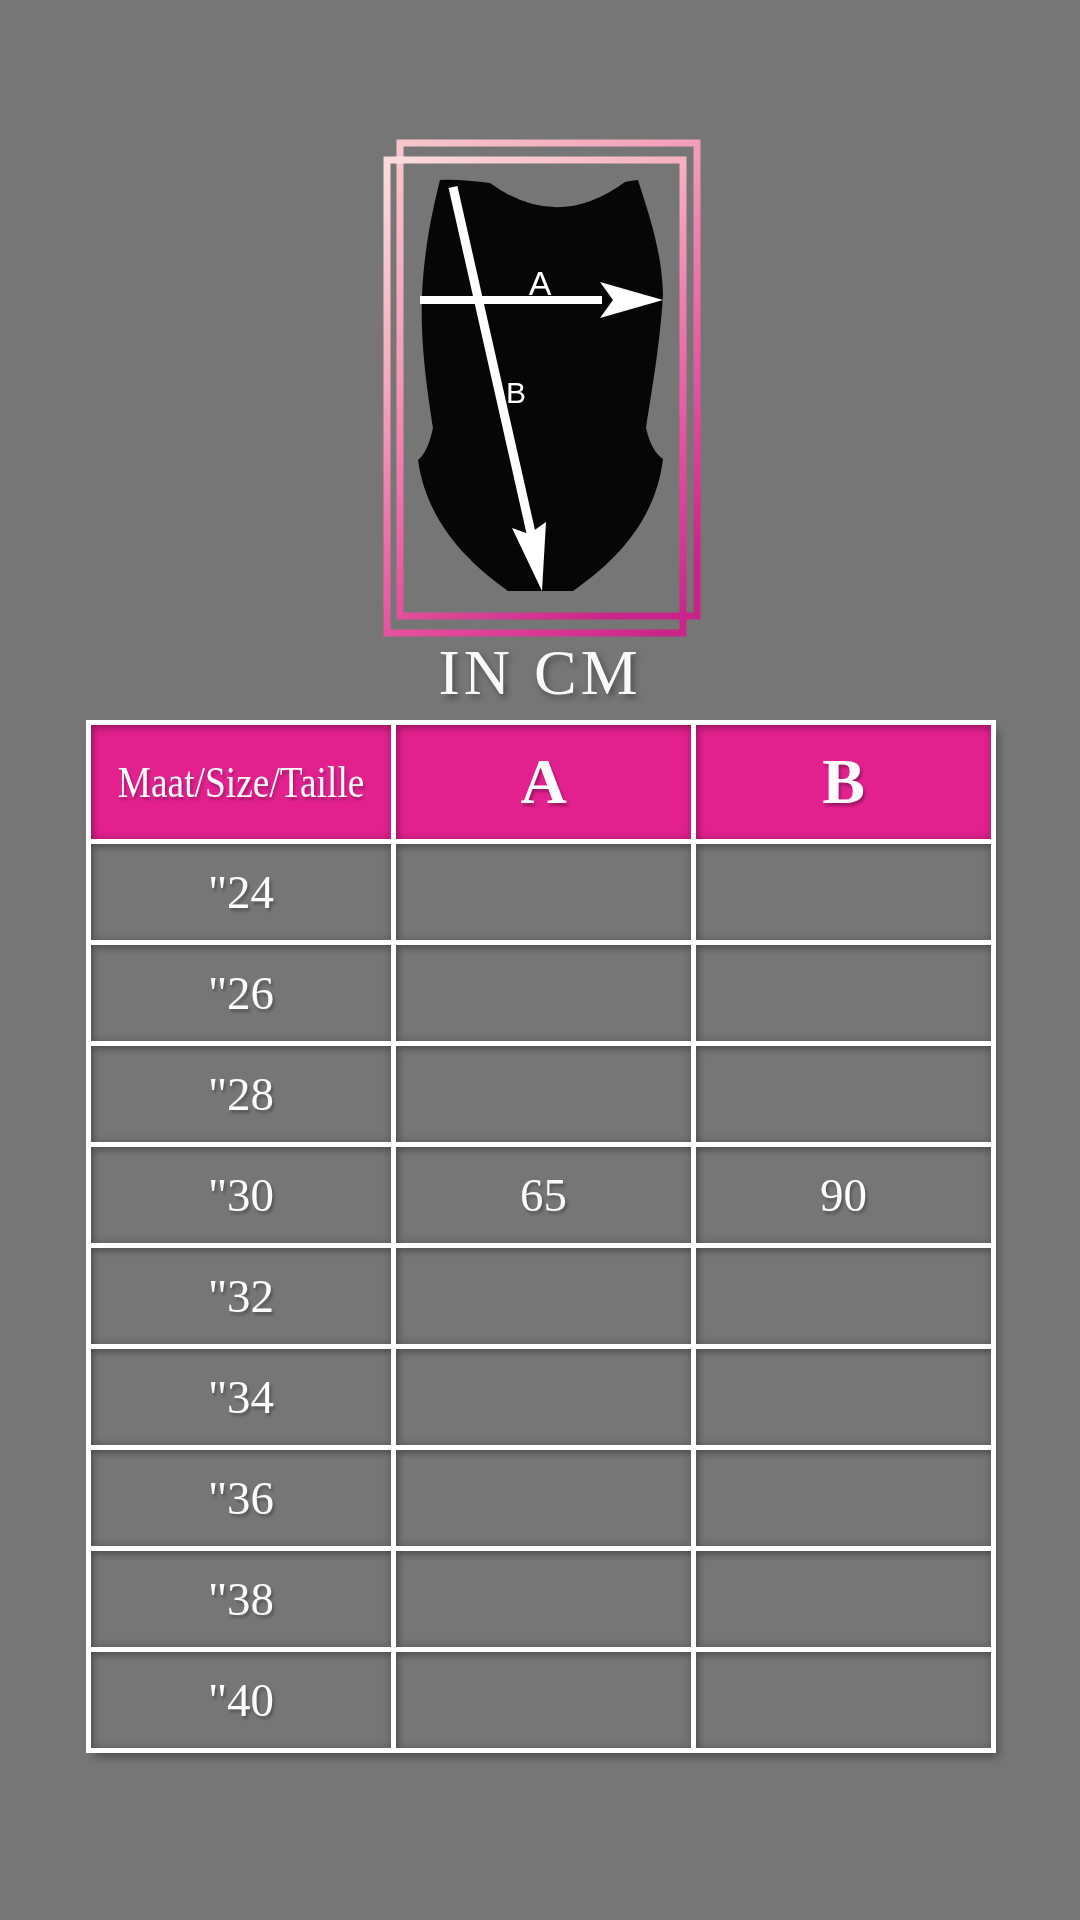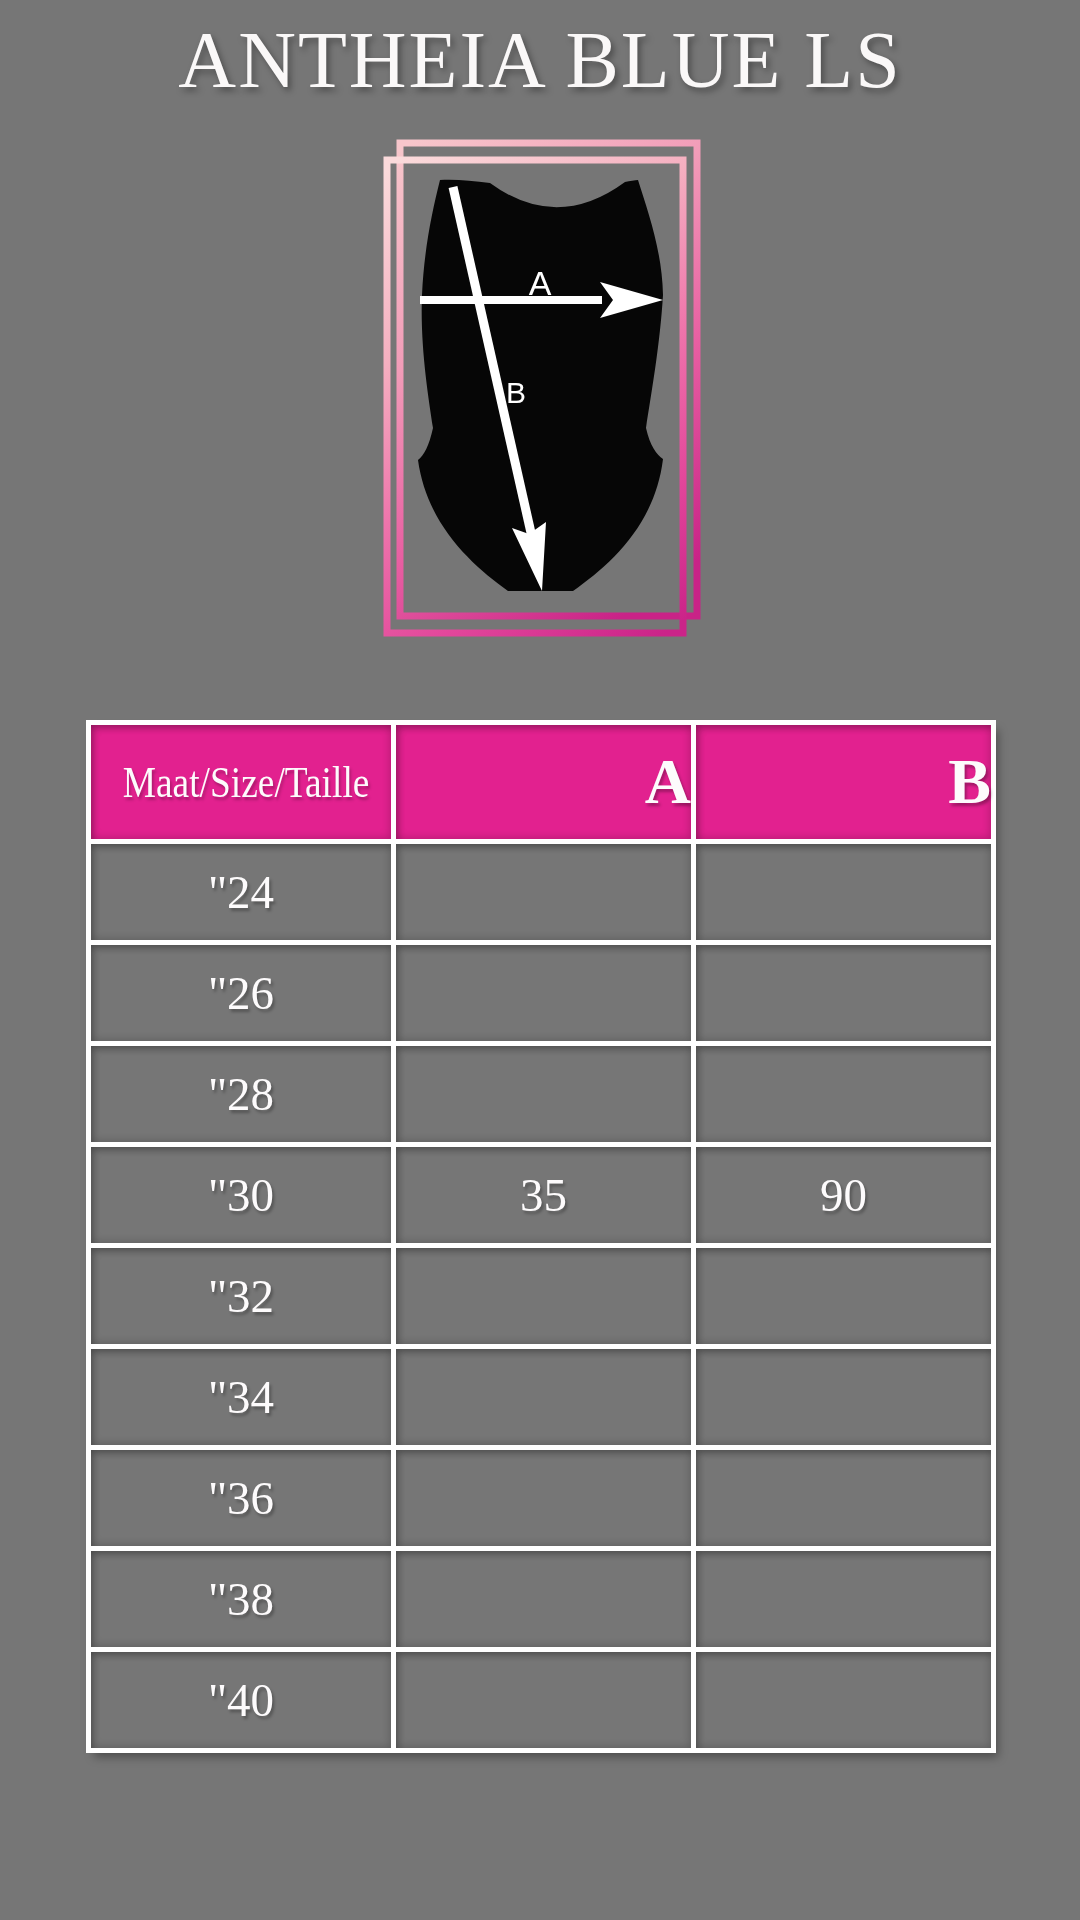--- a/index.html
+++ b/index.html
@@ -70,21 +70,21 @@
   .trow + .trow { border-top: 5px solid #ffffff; }
   .cell {
     display: flex;
     align-items: center;
     justify-content: center;
     color: #fdfbfc;
     box-shadow: inset 0 0 9px 1px rgba(0,0,0,0.20),
                 inset 5px 6px 7px -3px rgba(0,0,0,0.22);
   }
   .cell + .cell { border-left: 5px solid #ffffff; }
-  .thead .cell { background: #e2218f; justify-content: flex-end; }
+  .thead .cell { background: #e2218f; }
   .head-size-text {
     font-size: 44px;
     transform: scaleX(0.85);
     white-space: nowrap;
     text-shadow: 2px 3px 3px rgba(0,0,0,0.25);
   }
   .head-ab-text {
     font-size: 64px;
     font-weight: bold;
     text-shadow: 2px 3px 3px rgba(0,0,0,0.3);
@@ -92,21 +92,20 @@
   .body-text {
     font-size: 47px;
     text-shadow: 2px 3px 3px rgba(0,0,0,0.28);
   }
 </style>
 </head>
 <body>
 
 <div class="page">
 
-  <h1 class="page-title">ANTHEIA BLUE LS</h1>
 
   <svg class="diagram-svg" viewBox="0 0 1080 1920" xmlns="http://www.w3.org/2000/svg">
     <defs>
       <linearGradient id="g-back" gradientUnits="userSpaceOnUse" x1="400" y1="150" x2="700" y2="560">
         <stop offset="0" stop-color="#f7c6cb"></stop>
         <stop offset="0.35" stop-color="#f29cb8"></stop>
         <stop offset="0.65" stop-color="#e85fa2"></stop>
         <stop offset="1" stop-color="#c92387"></stop>
       </linearGradient>
       <linearGradient id="g-front" gradientUnits="userSpaceOnUse" x1="387" y1="170" x2="683" y2="620">
@@ -143,20 +142,21 @@
     </g>
     <text x="540" y="295" text-anchor="middle" fill="#ffffff" font-family="Liberation Sans, sans-serif" font-size="34">A</text>
 
     <g fill="#ffffff" stroke="none">
       <line x1="453" y1="187" x2="536" y2="555" stroke="#ffffff" stroke-width="9"></line>
       <polygon points="542,591 512,528 529,534 546,522"></polygon>
     </g>
     <text x="506" y="403" text-anchor="start" fill="#ffffff" font-family="Liberation Sans, sans-serif" font-size="30">B</text>
   </svg>
 
+  <div class="unit-label">IN CM</div>
 
   <div class="size-table">
 
     <div class="trow thead">
       <div class="cell">
         <span class="head-size-text">Maat/Size/Taille</span>
       </div>
       <div class="cell">
         <span class="head-ab-text">A</span>
       </div>
@@ -199,21 +199,21 @@
       <div class="cell">
           <span class="body-text"></span>
         </div>
     </div>
 
     <div class="trow">
       <div class="cell">
           <span class="body-text">"30</span>
         </div>
       <div class="cell">
-          <span class="body-text">35</span>
+          <span class="body-text">65</span>
         </div>
       <div class="cell">
           <span class="body-text">90</span>
         </div>
     </div>
 
     <div class="trow">
       <div class="cell">
           <span class="body-text">"32</span>
         </div>

